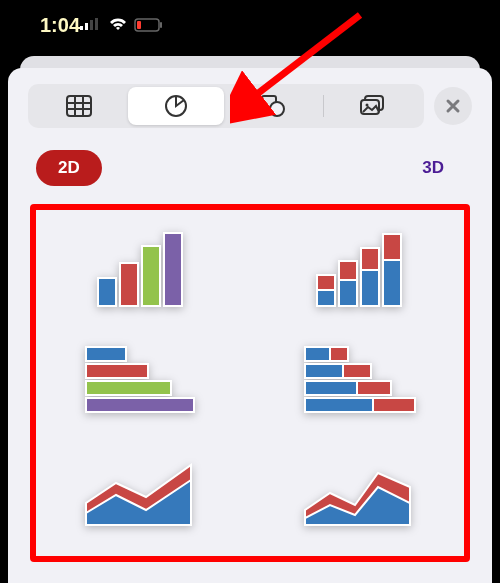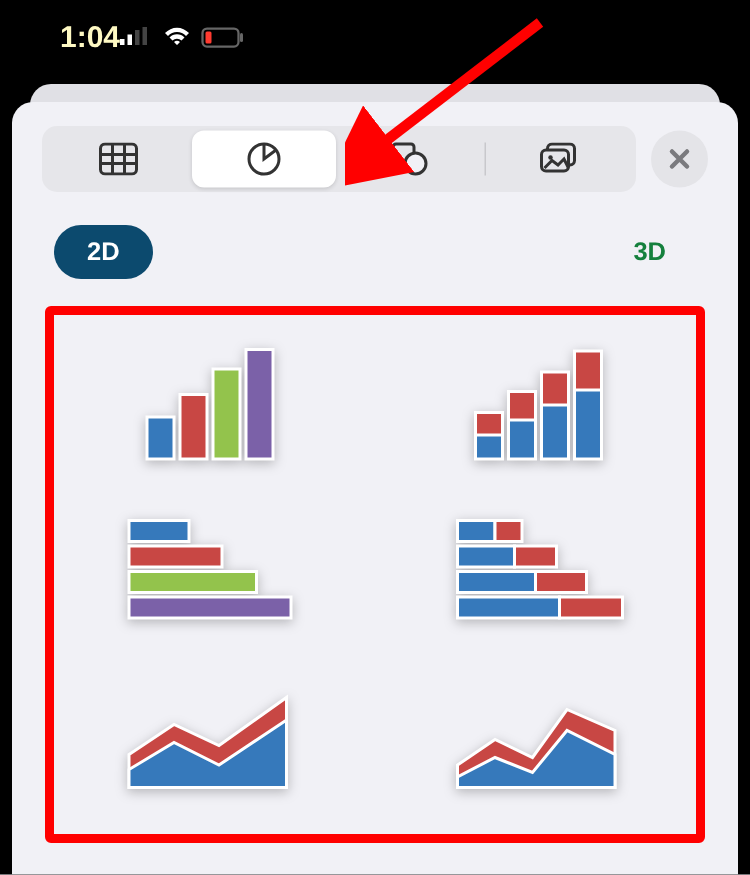--- a/index.html
+++ b/index.html
@@ -91,26 +91,26 @@
     }
     .sub-tabs {
       display: flex;
       justify-content: space-between;
       margin: 22px 8px 18px 8px;
       align-items: center;
     }
     .sub-tab {
       font-size: 17px;
       font-weight: 600;
-      color: #15803d;
+      color: #4c1d95;
       padding: 8px 20px;
       cursor: pointer;
     }
     .sub-tab.active {
-      background: #0c4a6e;
+      background: #b91c1c;
       color: #fff;
       border-radius: 18px;
       padding: 8px 22px;
     }
     .highlight-box {
       border: 6px solid #ff0000;
       border-radius: 4px;
       padding: 14px 10px 20px 10px;
       display: grid;
       grid-template-columns: 1fr 1fr;

